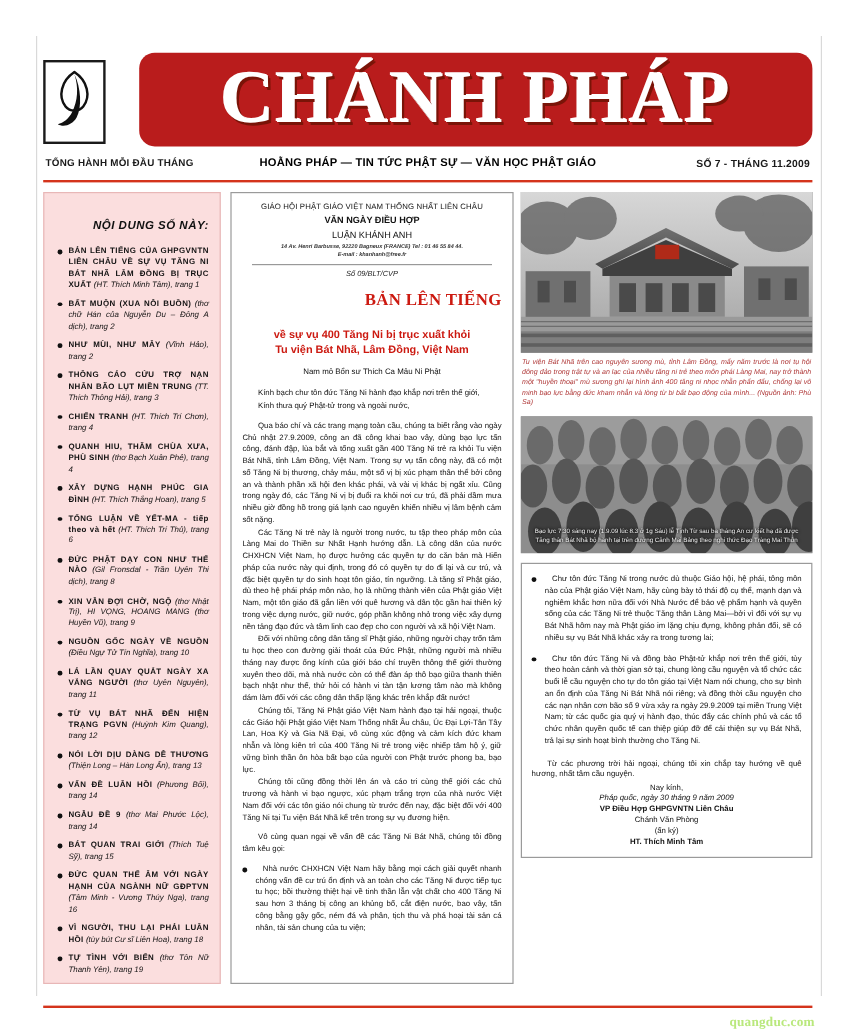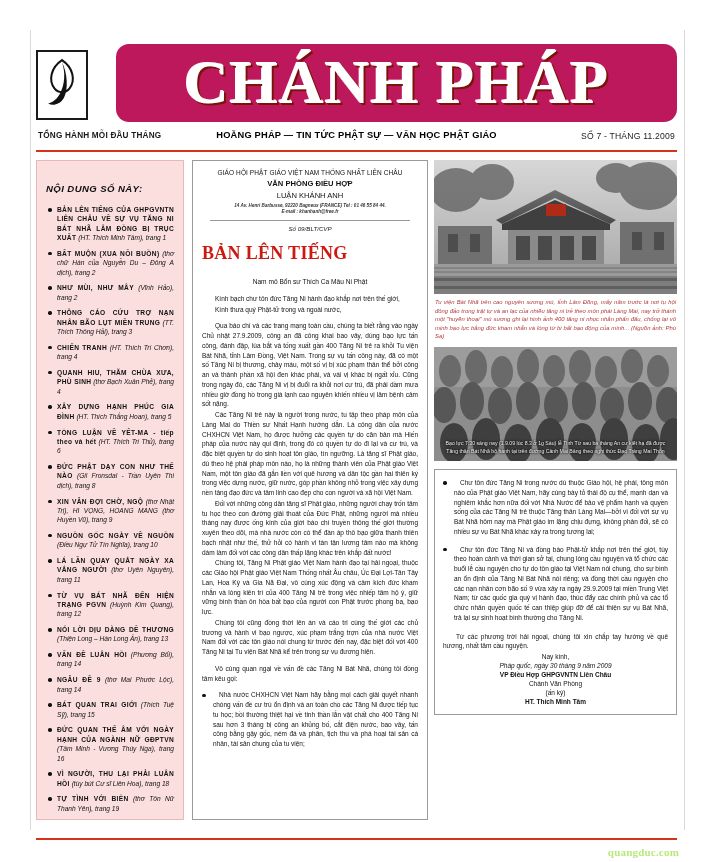--- a/index.html
+++ b/index.html
@@ -40,21 +40,21 @@
     background: #fff;
     box-sizing: border-box;
   }
   .logo-box svg { display: block; }
   .title-plate {
     position: absolute;
     left: 80px;
     top: 0px;
     right: 0;
     height: 78px;
-    background: #be185d;
+    background: #b91c1c;
     border-radius: 13px;
     overflow: hidden;
   }
   .title-plate .title-text {
     position: absolute;
     left: 0; right: 0;
     top: 50%;
     transform: translateY(-52%);
     text-align: center;
     font-family: "Liberation Serif", serif;
@@ -93,21 +93,21 @@
     font-size: 9.3px;
     font-weight: bold;
     letter-spacing: 0.2px;
     color: #000;
   }
   .tagline-right {
     position: absolute;
     right: 2px;
     top: 3px;
     font-size: 8.6px;
-    font-weight: normal;
+    font-weight: bold;
     letter-spacing: 0.2px;
     color: #1a1a1a;
     margin-left: 11px;
   }
   .rule-red {
     position: absolute;
     left: 36px;
     top: 150px;
     width: 641px;
     height: 2px;
@@ -154,21 +154,21 @@
     top: 0;
     width: 148px;
     height: 660px;
     background: #fbdede;
     border: 1px solid #e8b7b7;
     box-sizing: border-box;
     padding: 22px 9px 6px 9px;
     overflow: hidden;
   }
   .toc-title {
-    text-align: left;
+    text-align: right;
     font-size: 9.6px;
     font-weight: bold;
     font-style: italic;
     letter-spacing: 0.4px;
     color: #111;
     margin-bottom: 11px;
   }
   .toc ul {
     margin: 0;
     padding: 0;
@@ -250,23 +250,23 @@
     margin: 4px 8px 4px 8px;
   }
   .org-ref {
     text-align: center;
     font-size: 6.2px;
     font-style: italic;
     color: #222;
     margin-bottom: 11px;
   }
   .headline {
-    text-align: left;
+    text-align: right;
     font-family: "Liberation Serif", serif;
-    font-size: 18px;
+    font-size: 14px;
     font-weight: bold;
     color: #cc1a11;
     letter-spacing: 0.3px;
     margin-bottom: 14px;
   }
   .subhead {
     text-align: center;
     font-size: 9.1px;
     font-weight: bold;
     color: #cc1a11;
@@ -450,30 +450,34 @@
           <li><span class="hd">BÁT QUAN TRAI GIỚI</span> <span class="au">(Thích Tuệ Sỹ), trang 15</span></li>
           <li><span class="hd">ĐỨC QUAN THẾ ÂM VỚI NGÀY HẠNH CỦA NGÀNH NỮ GĐPTVN</span> <span class="au">(Tâm Minh - Vương Thúy Nga), trang 16</span></li>
           <li><span class="hd">VÌ NGƯỜI, THU LẠI PHẢI LUÂN HỒI</span> <span class="au">(tùy bút Cư sĩ Liên Hoa), trang 18</span></li>
           <li><span class="hd">TỰ TÌNH VỚI BIỂN</span> <span class="au">(thơ Tôn Nữ Thanh Yên), trang 19</span></li>
           <li> </li>
         </ul>
     </div>
 
     <div class="mid">
       <div class="org-line1">GIÁO HỘI PHẬT GIÁO VIỆT NAM THỐNG NHẤT LIÊN CHÂU</div>
-      <div class="org-line2">VĂN PHÒNG ĐIỀU HỢP</div>
+      <div class="org-line2">VĂN NGÀY ĐIỀU HỢP</div>
       <div class="org-line3">LUẬN KHÁNH ANH</div>
       <div class="org-addr">
         <div>14 Av. Henri Barbusse, 92220 Bagneux (FRANCE) Tel : 01 46 55 84 44.</div>
         <div>E-mail : khanhanh@free.fr</div>
       </div>
       <div class="org-sep"></div>
       <div class="org-ref">Số 09/BLT/CVP</div>
 
       <div class="headline">BẢN LÊN TIẾNG</div>
+      <div class="subhead">
+        <div>về sự vụ 400 Tăng Ni bị trục xuất khỏi</div>
+        <div>Tu viện Bát Nhã, Lâm Đồng, Việt Nam</div>
+      </div>
       <div class="invocation">Nam mô Bổn sư Thích Ca Mâu Ni Phật</div>
 
       <p class="body-p">Kính bạch chư tôn đức Tăng Ni hành đạo khắp nơi trên thế giới,</p>
       <p class="body-p">Kính thưa quý Phật-tử trong và ngoài nước,</p>
       <p class="body-p gap">Qua báo chí và các trang mạng toàn cầu, chúng ta biết rằng vào ngày Chủ nhật 27.9.2009, công an  đã công khai bao vây, dùng bạo lực tấn công, đánh đập, lùa bắt và tống xuất gần 400 Tăng Ni trẻ ra khỏi Tu viện Bát Nhã, tỉnh Lâm Đồng, Việt Nam. Trong sự vụ tấn công này, đã có một số Tăng Ni bị thương, chảy máu, một số vị bị xúc phạm thân thể bởi công an và thành phần xã hội đen khác phái, và vài vị khác bị ngất xỉu. Cũng trong ngày đó, các Tăng Ni vị bị đuổi ra khỏi nơi cư trú, đã phải dầm mưa nhiều giờ đồng hồ trong giá lạnh cao nguyên khiến nhiều vị lâm bệnh cảm sốt nặng.</p>
       <p class="body-p">Các Tăng Ni trẻ này là người trong nước, tu tập theo pháp môn của Làng Mai do Thiền sư Nhất Hạnh hướng dẫn. Là công dân của nước CHXHCN Việt Nam, họ được hưởng các quyền tự do căn bản mà Hiến pháp của nước này qui định, trong đó có quyền tự do đi lại và cư trú, và đặc biệt quyền tự do sinh hoạt tôn giáo, tín ngưỡng. Là tăng sĩ Phật giáo, dù theo hệ phái pháp môn nào, họ là những thành viên của Phật giáo Việt Nam, một tôn giáo đã gắn liền với quê hương và dân tộc gần hai thiên kỷ trong việc dựng nước, giữ nước, góp phần không nhỏ trong việc xây dựng nền tảng đạo đức và tâm linh cao đẹp cho con người và xã hội Việt Nam.</p>
       <p class="body-p">Đối với những công dân tăng sĩ Phật giáo, những người chạy trốn tâm tu học theo con đường giải thoát của Đức Phật, những người mà nhiều tháng nay được ống kính của giới báo chí truyền thông thế giới thường xuyên theo dõi, mà nhà nước còn có thể đàn áp thô bạo giữa thanh thiên bạch nhật như thế, thử hỏi có hành vi tàn tận lương tâm nào mà không dám làm đối với các công dân thấp lặng khác trên khắp đất nước!</p>
       <p class="body-p">Chúng tôi, Tăng Ni Phật giáo Việt Nam hành đạo tại hải ngoại, thuộc các Giáo hội Phật giáo Việt Nam Thống nhất Âu châu, Úc Đại Lợi-Tân Tây Lan, Hoa Kỳ và Gia Nã Đại, vô cùng xúc động và cảm kích đức kham nhẫn và lòng kiên trì của 400 Tăng Ni trẻ trong việc nhiếp tâm hộ ý, giữ vững bình thần ôn hòa bất bạo của người con Phật trước phong ba, bạo lực.</p>
       <p class="body-p">Chúng tôi cũng đồng thời lên án và cáo tri cùng thế giới các chủ trương và hành vi bạo ngược, xúc phạm trắng trợn của nhà nước Việt Nam đối với các tôn giáo nói chung từ trước đến nay, đặc biệt đối với 400 Tăng Ni tại Tu viện Bát Nhã kể trên trong sự vụ đương hiện.</p>
       <p class="body-p gap">Vô cùng quan ngại về vấn đề các Tăng Ni Bát Nhã, chúng tôi đồng tâm kêu gọi:</p>

